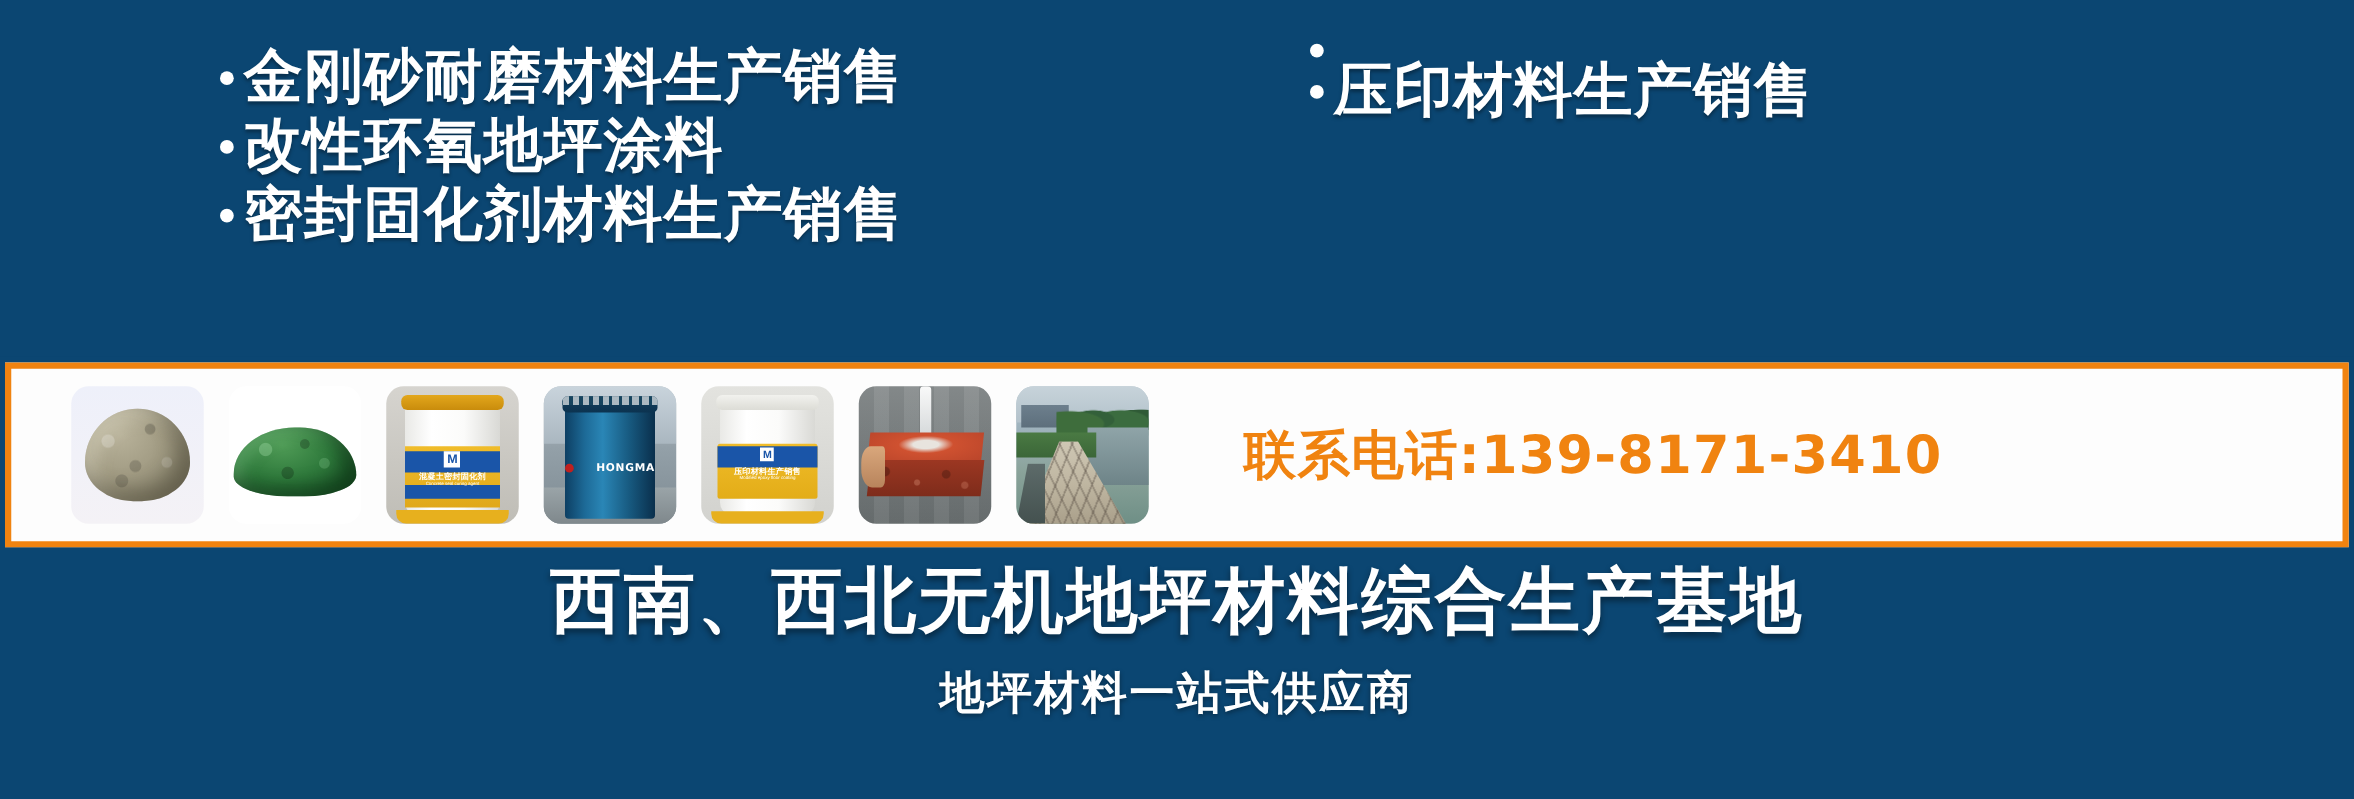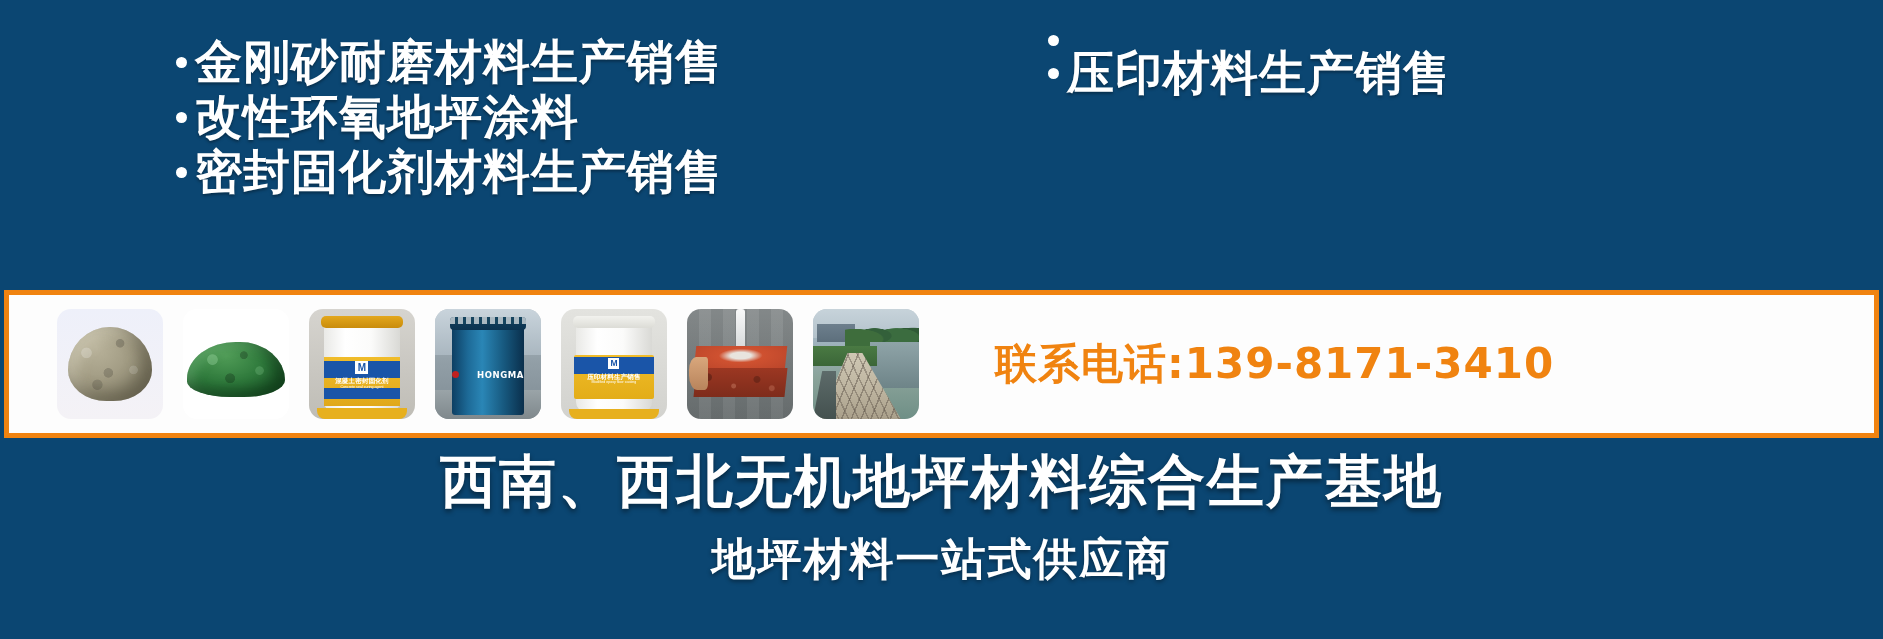--- a/index.html
+++ b/index.html
@@ -280,21 +280,21 @@
     display:flex;flex-direction:column;align-items:center;justify-content:flex-start;
     padding-top:14px;box-sizing:border-box;
   }
   #headline{
     color:#ffffff;font-size:57px;font-weight:bold;white-space:nowrap;
     letter-spacing:2px;line-height:1.05;
     text-shadow:0 3px 5px rgba(0,0,0,.45);
     font-family:"DejaVu Sans","Liberation Sans",sans-serif;
   }
   #subline{
-    color:#ffffff;font-size:44px;font-weight:bold;white-space:nowrap;
+    color:#ffffff;font-size:36px;font-weight:bold;white-space:nowrap;
     letter-spacing:2px;margin-top:18px;
     text-shadow:0 2px 4px rgba(0,0,0,.4);
     font-family:"DejaVu Sans","Liberation Sans",sans-serif;
   }
 </style>
 </head>
 <body>
 
 <div id="banner">
 

